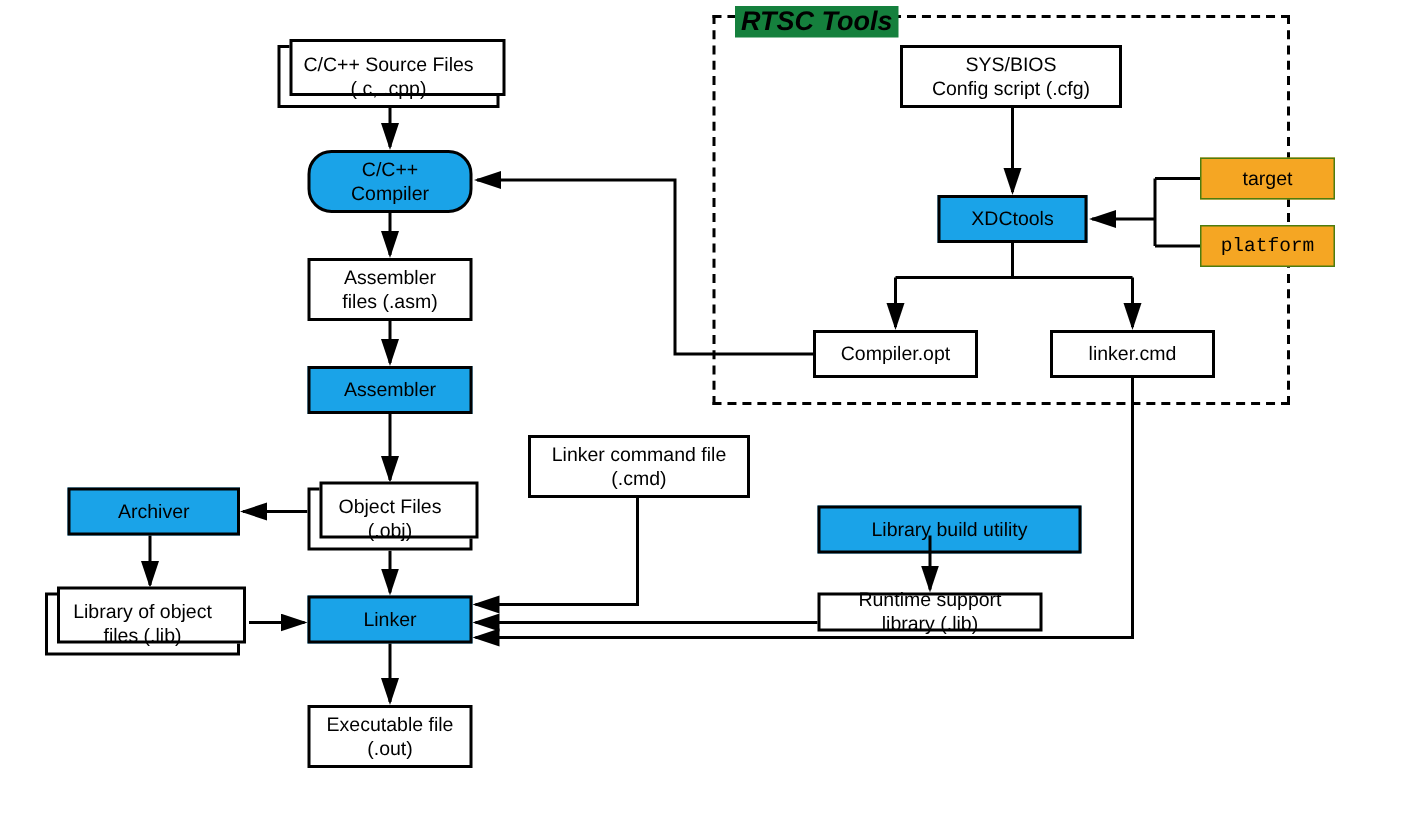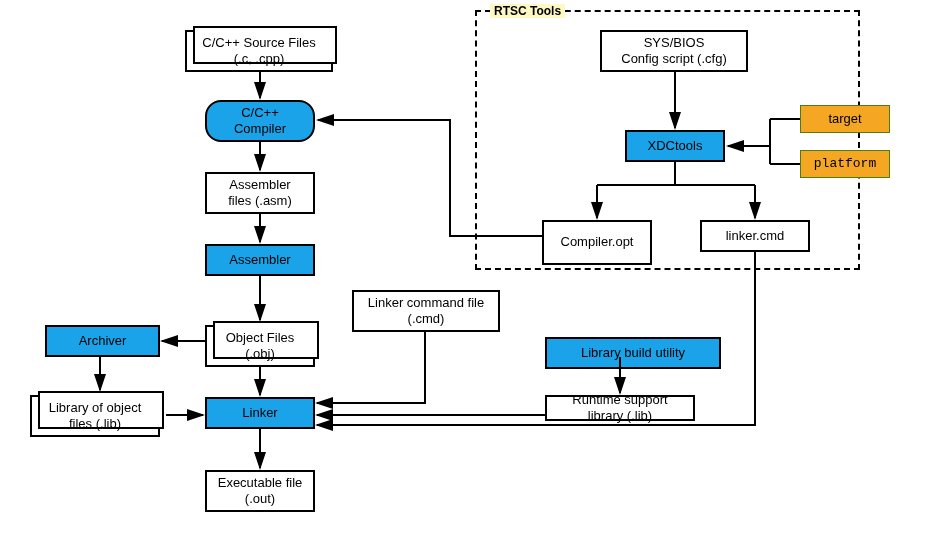--- a/index.html
+++ b/index.html
@@ -43,23 +43,24 @@
   }
   .stack-shadow { z-index: 1; }
   .rtsc-panel {
     position: absolute;
     border: 2px dashed #000;
     box-sizing: border-box;
   }
   .rtsc-title {
     position: absolute;
     font-weight: bold;
-    font-size: 12px;
-    background: #fef9c3;
+    font-size: 18px;
+    background: #15803d;
     padding: 0 4px;
+    font-style: italic;
   }
   svg.arrows {
     position: absolute;
     left: 0; top: 0;
     width: 940px;
     height: 544px;
     pointer-events: none;
   }
 </style>
 </head>
@@ -140,21 +141,21 @@
   <span>XDCtools</span>
 </div>
 
 <div class="box orange" style="left:800px; top:105px; width:90px; height:28px;">
   <span>target</span>
 </div>
 <div class="box orange" style="left:800px; top:150px; width:90px; height:28px;font-family:Liberation Mono, monospace;">
   <span>platform</span>
 </div>
 
-<div class="box" style="left:542px; top:220px; width:110px; height:45px;">
+<div class="box" style="left:542px; top:220px; width:110px; height:32px;">
   <span>Compiler.opt</span>
 </div>
 <div class="box" style="left:700px; top:220px; width:110px; height:32px;">
   <span>linker.cmd</span>
 </div>
 
 <div class="box blue" style="left:545px; top:337px; width:176px; height:32px;">
   <span>Library build utility</span>
 </div>
 <div class="box" style="left:545px; top:395px; width:150px; height:26px;">

